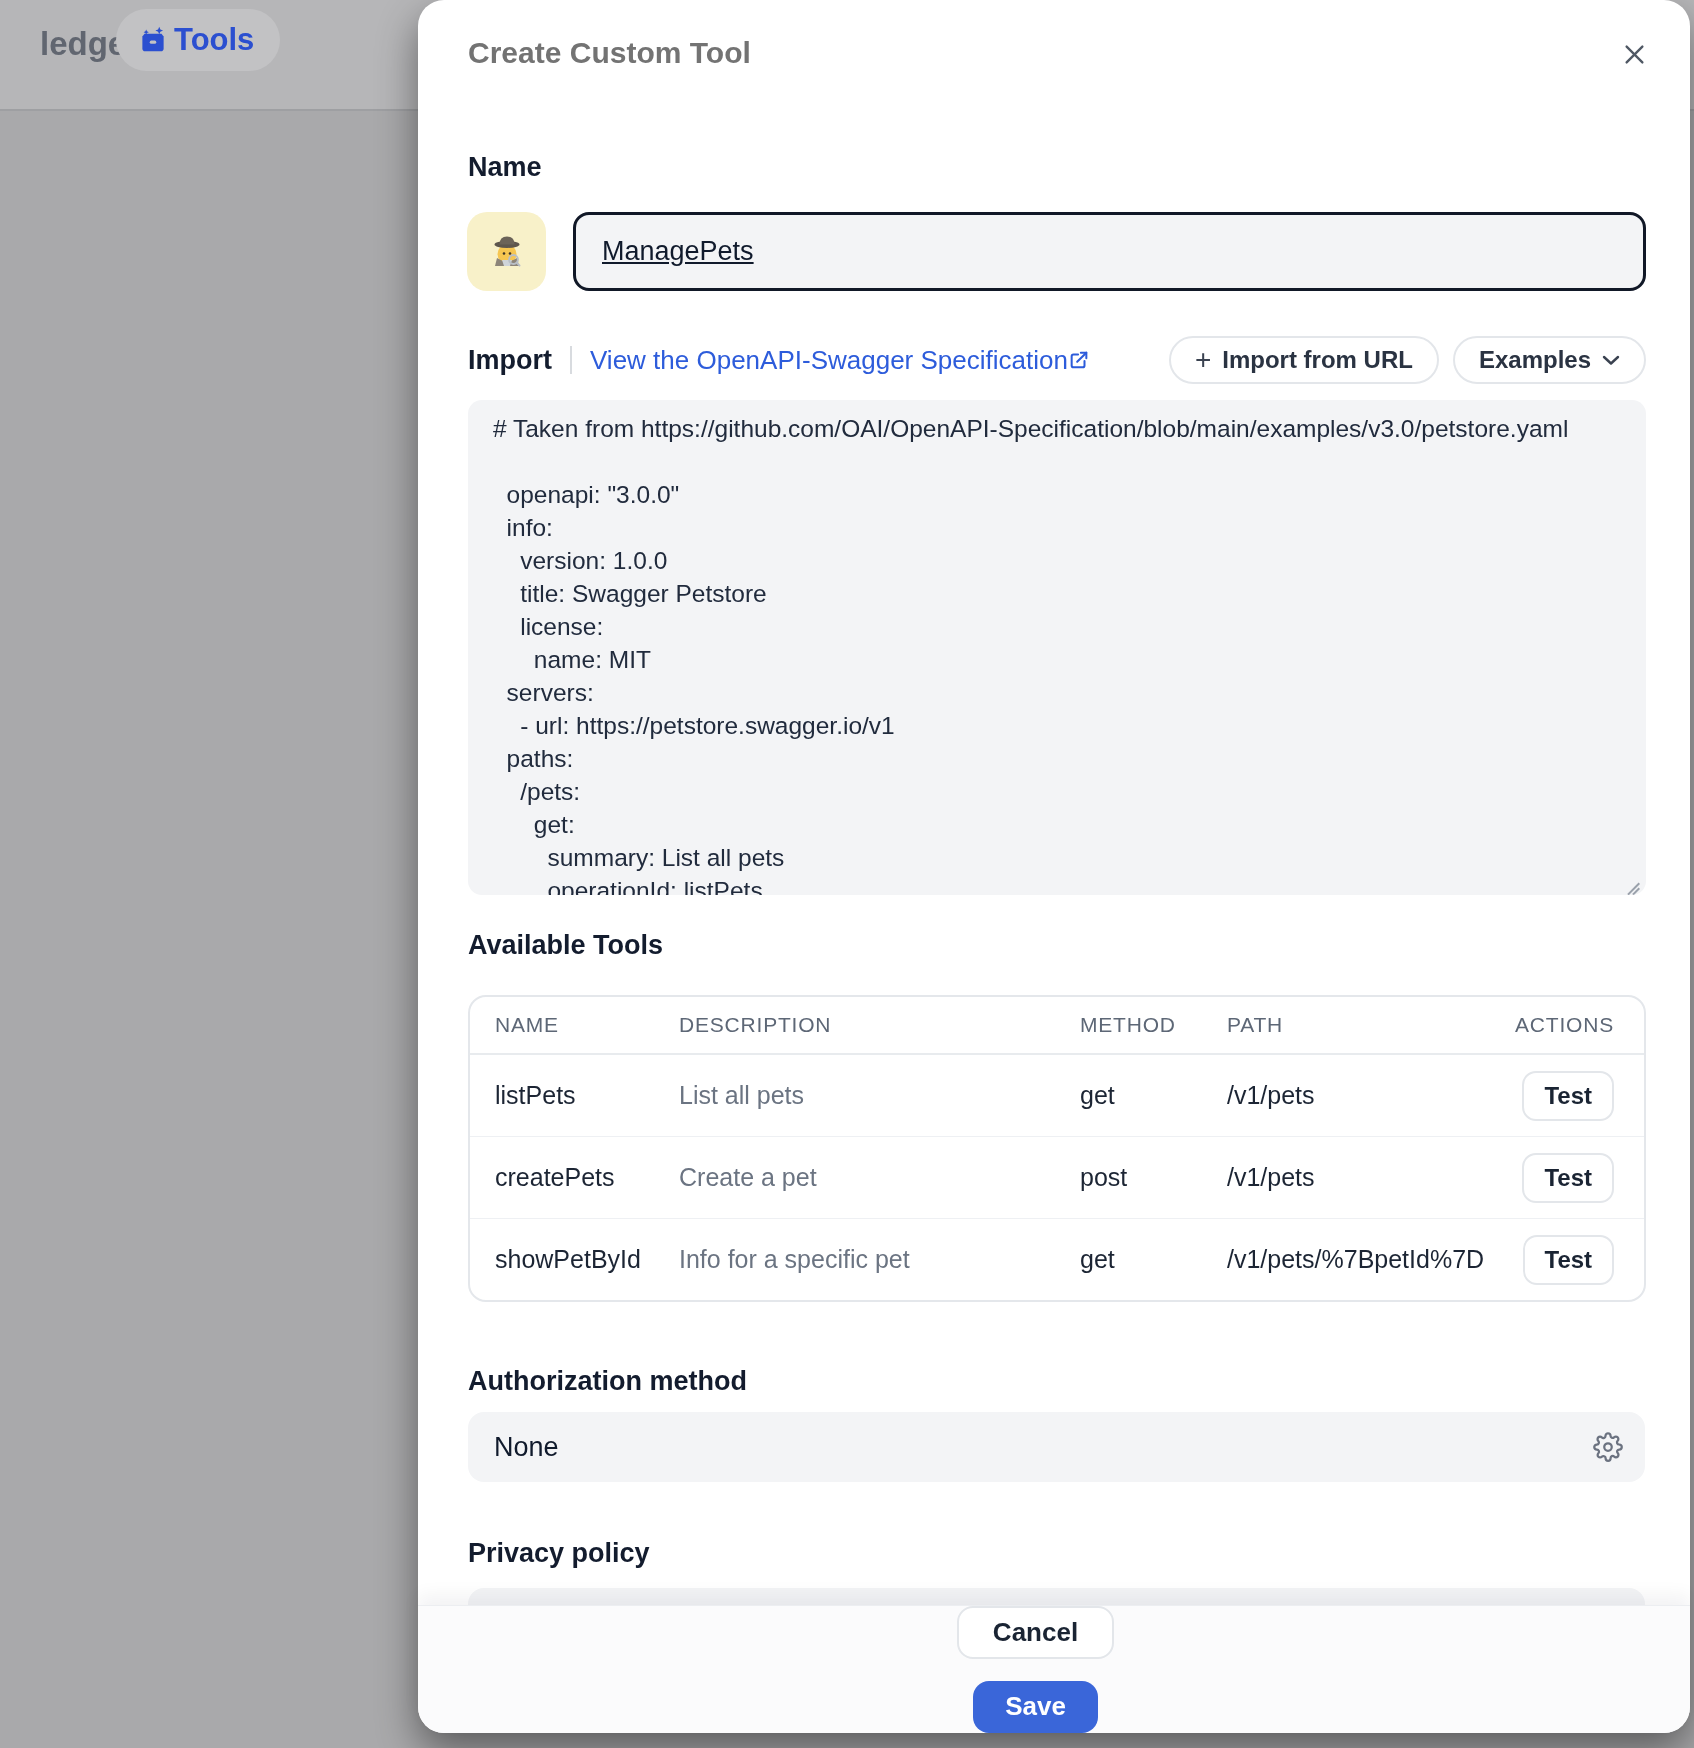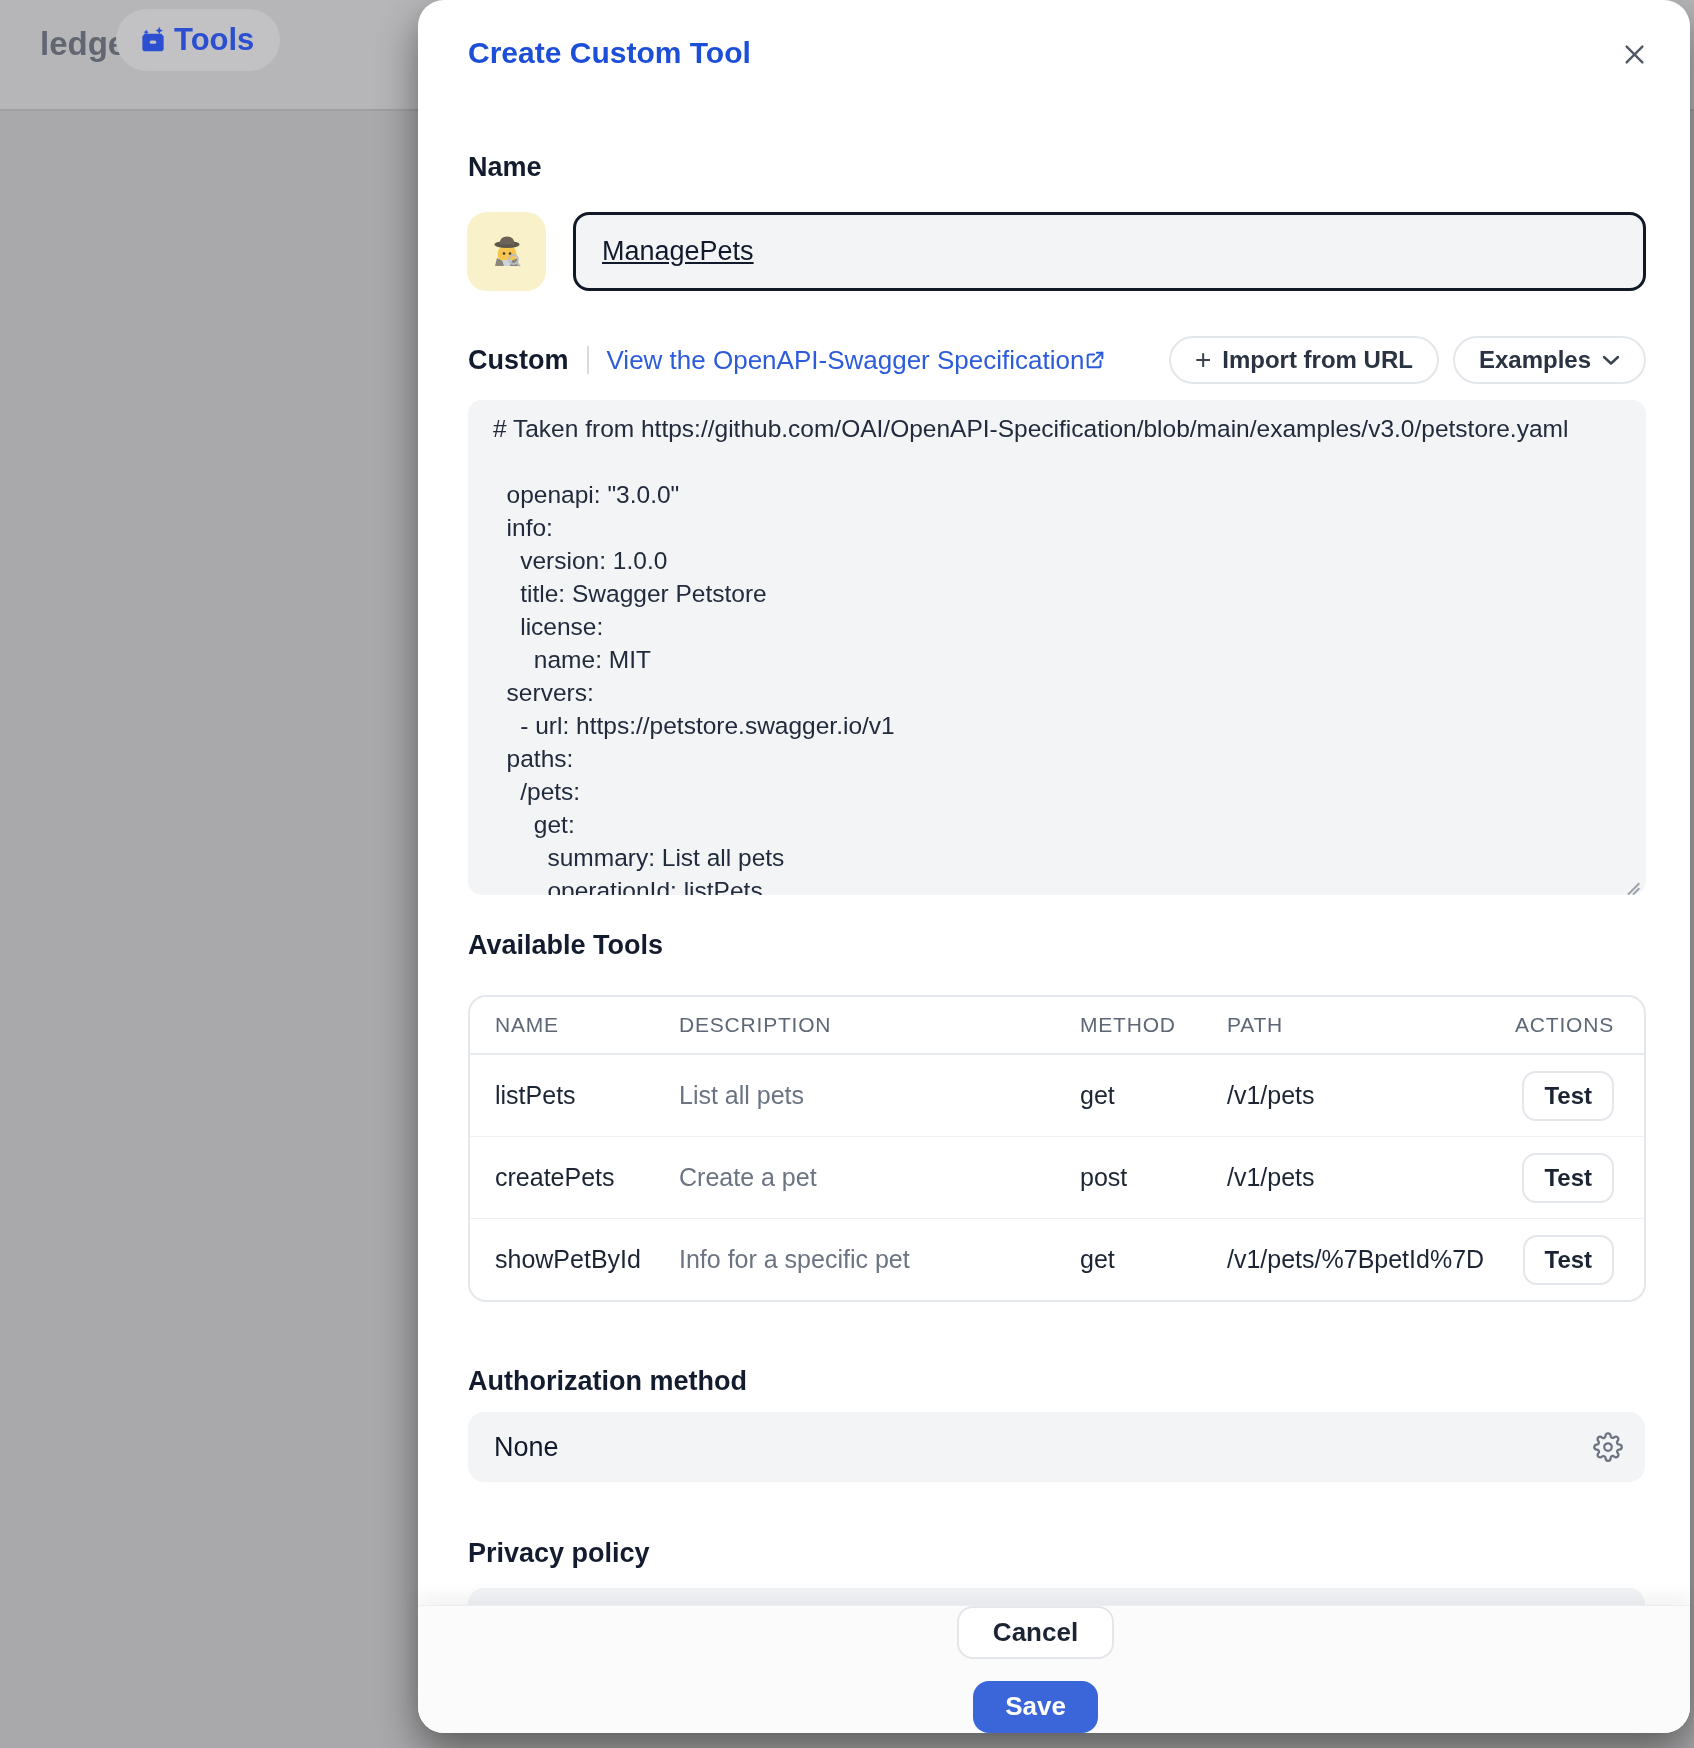--- a/index.html
+++ b/index.html
@@ -22,21 +22,21 @@
     background:#c2c2c4;border-radius:31px;display:flex;align-items:center;gap:4px;
   }
   .bg-tools-pill .label{font-size:31px;font-weight:700;color:#2b4fd0;}
   
   .modal{
     position:absolute;left:418px;top:0;width:1272px;height:1733px;
     background:#ffffff;border-radius:26px;
     box-shadow:0 18px 40px rgba(0,0,0,.45);
   }
   .modal-title{
-    position:absolute;left:50px;top:36px;font-size:30px;font-weight:700;color:#1d4ed8;
+    position:absolute;left:50px;top:36px;font-size:30px;font-weight:700;color:#737373;
   }
   .close-btn{
     position:absolute;top:32px;right:34px;width:44px;height:44px;border:none;background:transparent;
     display:flex;align-items:center;justify-content:center;cursor:pointer;padding:0;
   }
   
   .section-label{font-size:27px;font-weight:600;color:#131c2e;}
   .name-label{position:absolute;left:50px;top:152px;}
   .emoji-tile{
     position:absolute;left:49px;top:212px;width:79px;height:79px;border-radius:20px;
@@ -189,21 +189,21 @@
         <circle cx="25" cy="23.5" r="1.3" fill="#3c3327"></circle>
         <circle cx="28.5" cy="29.5" r="4.4" fill="none" stroke="#b9bfc6" stroke-width="2"></circle>
         <line x1="31.6" y1="32.6" x2="34.5" y2="35.5" stroke="#b9bfc6" stroke-width="2" stroke-linecap="round"></line>
       </svg>
     </span>
   </button>
 
   <input class="name-input" type="text" value="ManagePets" style="">
 
   <div class="schema-row">
-    <span class="section-label">Custom</span>
+    <span class="section-label">Import</span>
     <span class="schema-divider"></span>
     <a class="schema-link">
       <span>View the OpenAPI-Swagger Specification</span>
       <span>
         <svg width="22" height="22" viewBox="0 0 24 24" fill="none" stroke="#2d5cdb" stroke-width="2.2" stroke-linecap="round" stroke-linejoin="round">
           <path d="M18 13v5a2 2 0 0 1-2 2H6a2 2 0 0 1-2-2V8a2 2 0 0 1 2-2h5"></path>
           <polyline points="14 4 20 4 20 10"></polyline>
           <line x1="10" y1="14" x2="20" y2="4"></line>
         </svg>
       </span>

